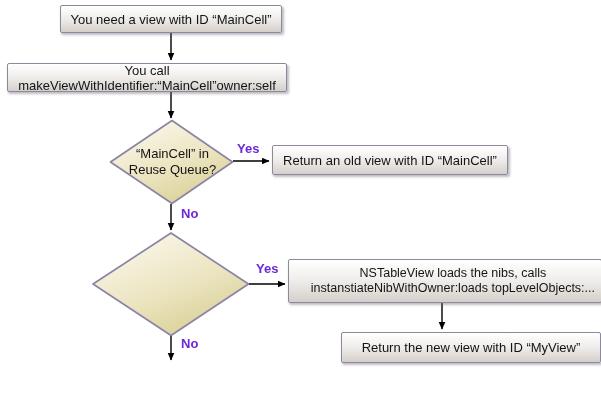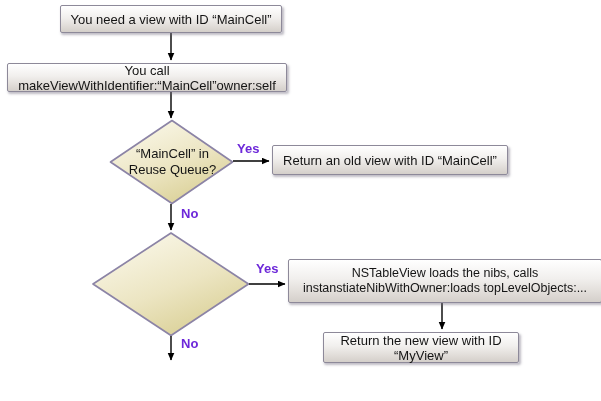--- a/index.html
+++ b/index.html
@@ -86,28 +86,28 @@
   </div>
 
   <div class="node-box" style="left:7px; top:63px; width:280px; height:29px;">
     <span>You call makeViewWithIdentifier:“MainCell”owner:self</span>
   </div>
 
   <div class="node-box" style="left:272px; top:145px; width:236px; height:30px;">
     <span>Return an old view with ID “MainCell”</span>
   </div>
 
-  <div class="node-box multiline" style="left:288px; top:259px; width:314px; height:44px; font-size:12.5px;">
+  <div class="node-box multiline" style="left:288px; top:259px; width:314px; height:44px; font-size:12.5px;justify-content:flex-end;">
     <div>
       <span>NSTableView loads the nibs, calls</span>
       <span>instanstiateNibWithOwner:loads topLevelObjects:...</span>
     </div>
   </div>
 
-  <div class="node-box" style="left:323px; top:332px; width:196px; height:31px;">
+  <div class="node-box" style="left:341px; top:332px; width:260px; height:31px;">
     <span>Return the new view with ID “MyView”</span>
   </div>
 
 
   <div class="diamond-text multiline" style="left:110px; top:146px; width:125px;">
     <span>“MainCell” in</span>
     <span>Reuse Queue?</span>
   </div>
 
 

